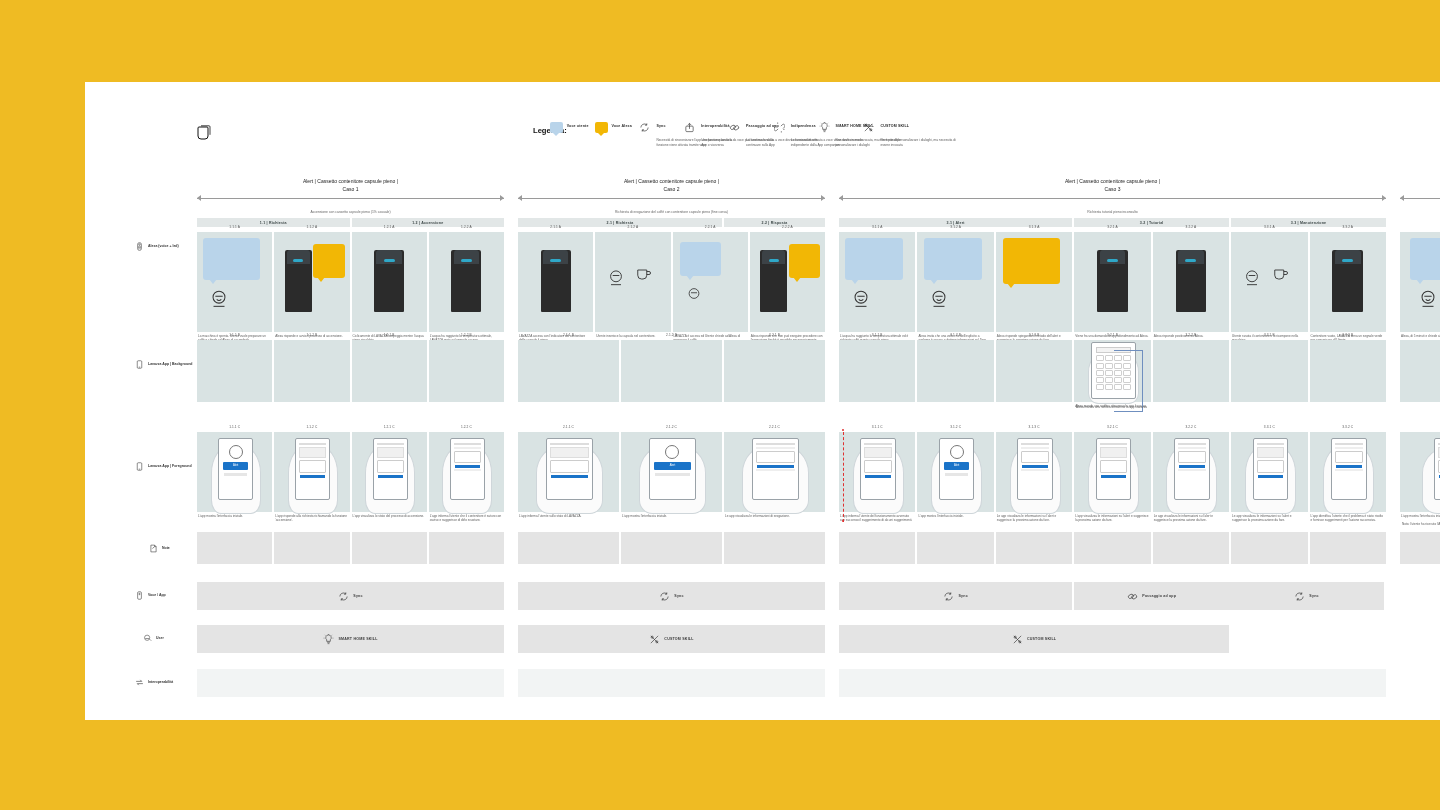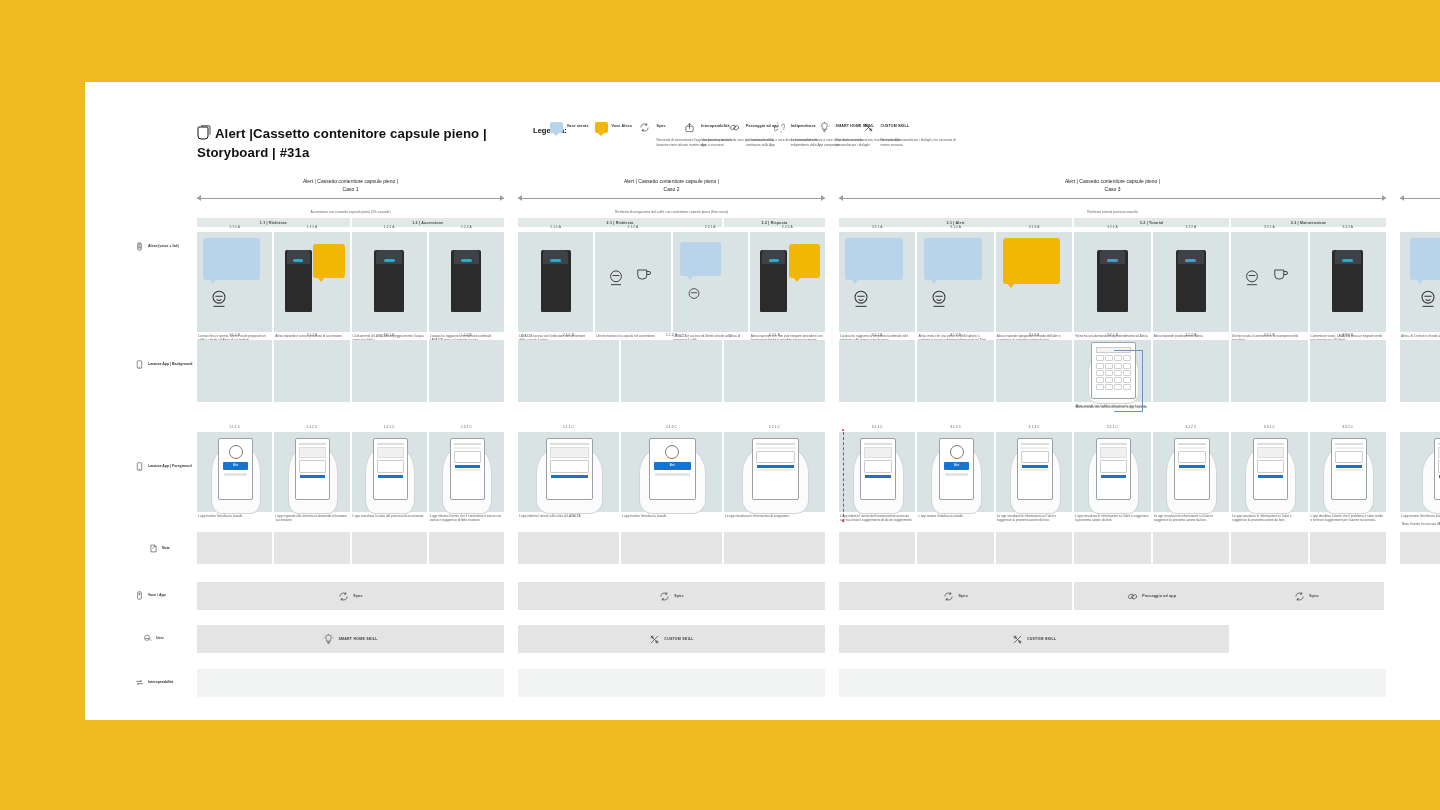--- a/index.html
+++ b/index.html
@@ -76,21 +76,21 @@
 <body>
 
 <div id="canvas">
 
   <div class="title">
     <span class="cup">
       <svg width="14" height="16" viewBox="0 0 14 16">
           <path d="M2 2 h8 a1 1 0 0 1 1 1 v8 a3 3 0 0 1 -3 3 h-4 a3 3 0 0 1 -3 -3 v-8 a1 1 0 0 1 1 -1z" fill="none" stroke="#111" stroke-width="1"></path>
           <path d="M4 .8 h8 a1 1 0 0 1 1 1 v8" fill="none" stroke="#111" stroke-width=".8"></path>
         </svg>
-    </span><span>Alert |Cassetto contenitore capsule pieno | Storyboard | #31a</span>
+    </span>
   </div>
 
   <div class="legend">
     <div class="legend-label">Legenda:</div>
     <div id="legend-items">
         <div class="leg" style="left: 16.8px;">
           <div class="leg-head">
             <div class="leg-chip" style="background: rgb(185, 212, 234); color: rgb(185, 212, 234);"></div>
             <div class="leg-name">Voce utente</div>
           </div>

